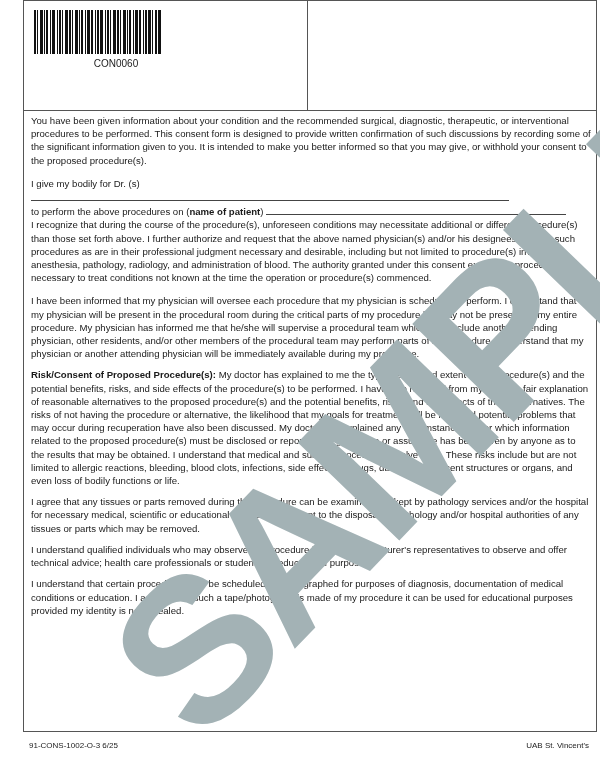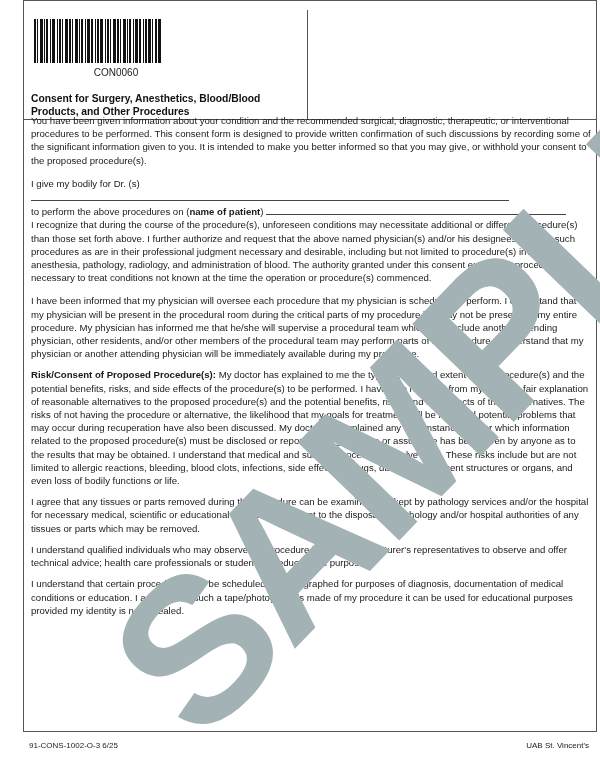--- a/index.html
+++ b/index.html
@@ -8,21 +8,20 @@
     font-family: "Liberation Sans", "DejaVu Sans", sans-serif;
     color: #1a1a1a;
   }
   .form-box {
     position: absolute; left: 23px; top: 0px; width: 574px; height: 732px;
     border: 1px solid #555; border-top: 1px solid #555; box-sizing: border-box;
   }
   .header-row {
     position: absolute; left: 0; top: 0; width: 572px; height: 109px;
     border-bottom: 1px solid #555;
-    margin-top: 9px;
   }
   .header-left {
     position: absolute; left: 0; top: 0; width: 283px; height: 109px;
     border-right: 1px solid #555;
   }
   .header-right {
     position: absolute; left: 284px; top: 0; width: 288px; height: 109px;
   }
   .barcode {
     position: absolute; left: 10px; top: 9px; width: 164px; height: 44px;
@@ -107,21 +106,20 @@
         <span style="width:3px;margin-right:1px"></span>
           <span style="width:2px;margin-right:2px"></span>
         <span style="width:1px;margin-right:1px"></span>
           <span style="width:2px;margin-right:1px"></span>
         <span style="width:3px;margin-right:1px"></span>
           <span style="width:1px;margin-right:2px"></span>
         <span style="width:2px;margin-right:1px"></span>
           <span style="width:3px"></span>
       </div>
       <div class="barcode-label">CON0060</div>
-      <div class="form-title">Consent for Surgery, Anesthetics, Blood/Blood Products, and Other Procedures</div>
     </div>
     <div class="header-right"></div>
   </div>
 
   <div class="body-area">
     <p>You have been given information about your condition and the recommended surgical, diagnostic, therapeutic, or interventional procedures to be performed. This consent form is designed to provide written confirmation of such discussions by recording some of the significant information given to you. It is intended to make you better informed so that you may give, or withhold your consent to the proposed procedure(s).</p>
 
 
     <div style="margin-top:10px">
       <span>I give my bodily for Dr. (s)</span>

